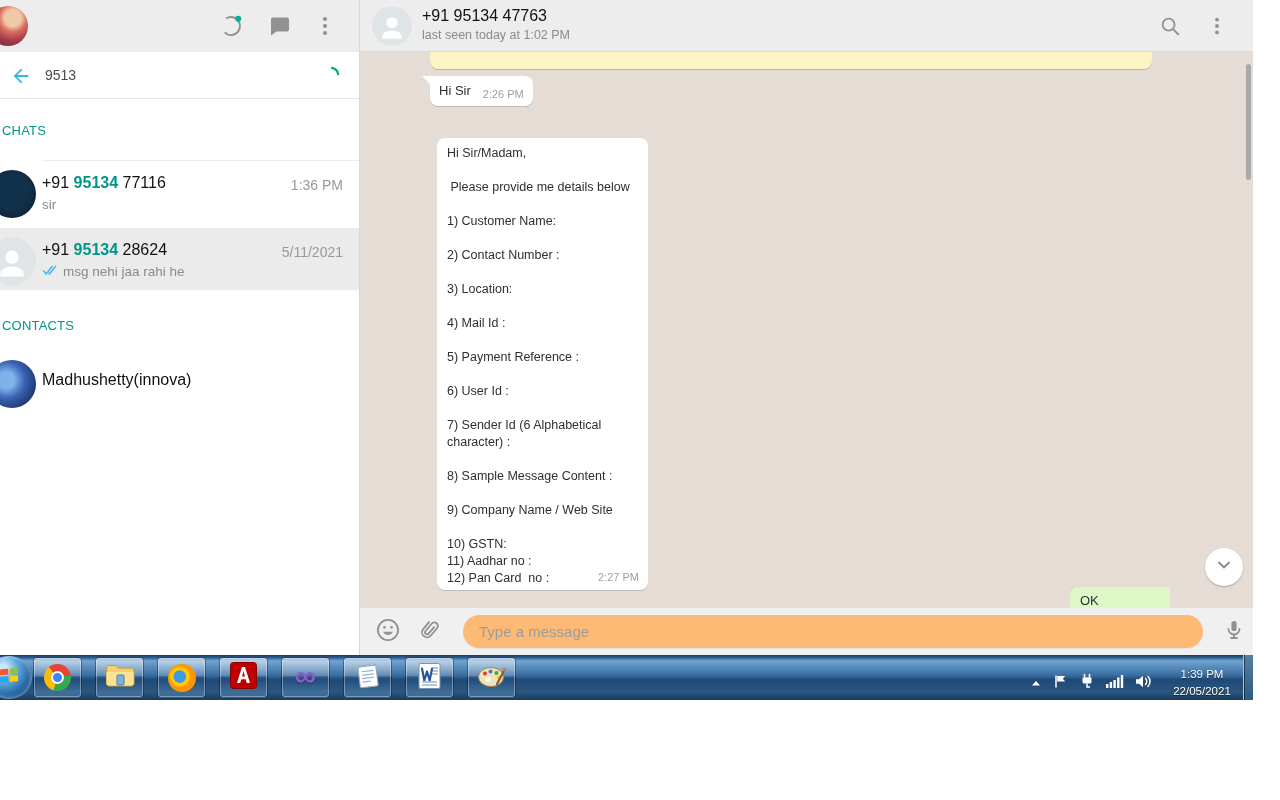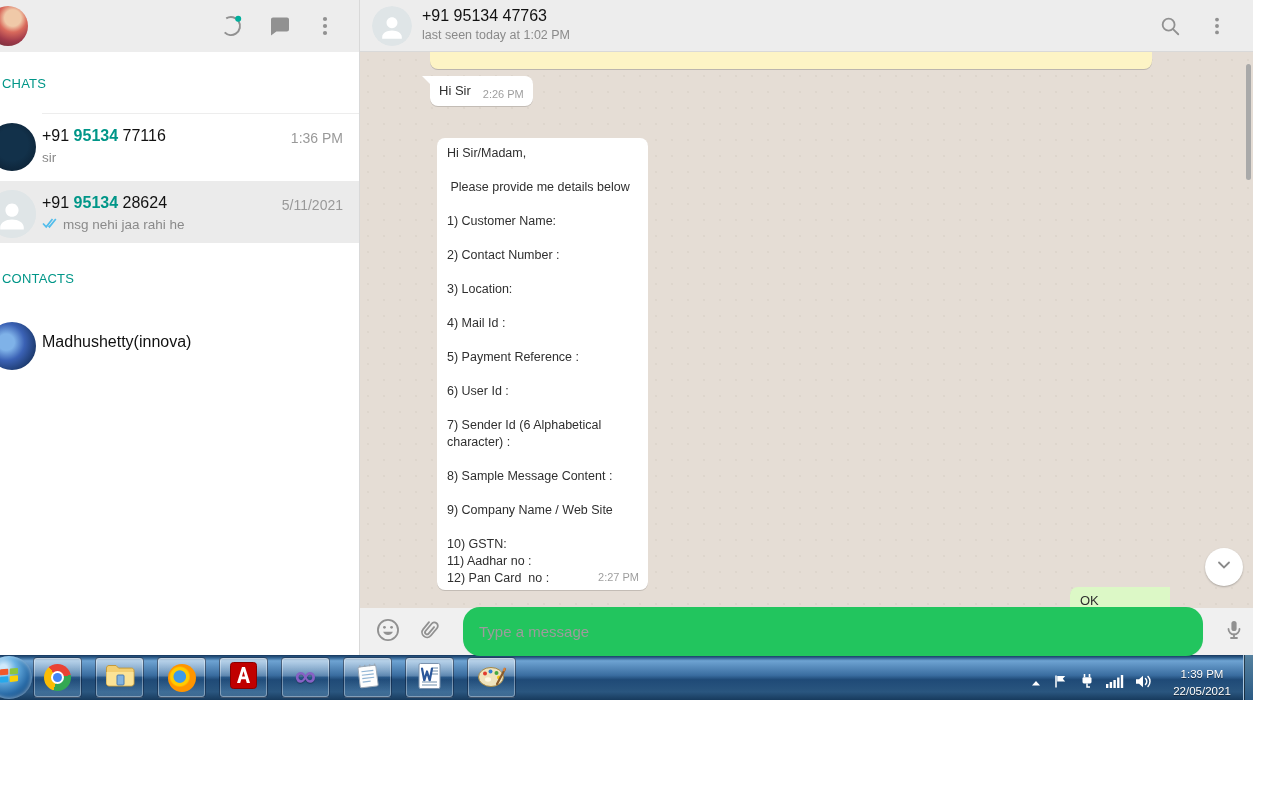--- a/index.html
+++ b/index.html
@@ -26,21 +26,21 @@
   .side-list { position:relative; height:556px; overflow:hidden; background:#fff; }
   .section-label { position:absolute; left:2px; font-size:13px; color:#009688; letter-spacing:.2px; }
   .label-chats { top:24px; }
   .label-contacts { top:219px; }
   .list-divider { position:absolute; left:42px; right:0; height:1px; background:#ededed; }
 
   .chat-row { position:absolute; left:0; right:0; cursor:pointer; }
   .chat-row.selected { background:#ebebeb; }
   .row1 { top:62px; height:67px; }
   .row2 { top:129px; height:62px; }
-  .contact-row { top:262px; height:68px;text-align:center; }
+  .contact-row { top:253px; height:68px;text-align:center; }
   .row-avatar { position:absolute; left:-12px; top:9px; width:48px; height:48px; }
   .av-dark { background:radial-gradient(circle at 50% 45%, #12314a 0 45%, #0a1b2c 100%); }
   .av-default { background:#dfe5e7; }
   .av-madhu { background:radial-gradient(circle at 38% 42%, #7fb2e8 0 20%, #3b62b5 45%, #1c3a6e 75%, #5e2430 100%); }
   .row-name { position:absolute; left:42px; top:13px; font-size:16px; color:#111; white-space:nowrap; }
   .row-name .hl { font-weight:700; color:#009688;text-align:center; }
   .row-time { position:absolute; right:16px; top:16px; font-size:14px; color:#999; }
   .row-preview { position:absolute; left:42px; top:36px; font-size:13.5px; color:#8a8a8a; display:flex; align-items:center; gap:4px; white-space:nowrap; }
   .contact-row .row-name { top:19px; }
   .contact-row .row-avatar { top:8px; }
@@ -73,21 +73,21 @@
   .b3 { left:77px; top:86px; width:211px; padding:7px 10px 3px 10px; }
   .b3 .msg-text { white-space:pre-wrap; display:block; font-size:12.5px; }
   .b3 .msg-time { position:absolute; right:9px; bottom:4px; }
   .b-out { left:710px; bottom:-7px; background:#dcf8c6; min-width:100px; height:28px; padding:5px 10px; border-top-right-radius:0; }
 
   .scroll-fab { position:absolute; right:10px; bottom:22px; width:38px; height:38px; border-radius:50%;
     background:#fff; box-shadow:0 1px 2px rgba(0,0,0,.25); display:flex; align-items:center; justify-content:center; cursor:pointer; }
   .chat-scrollbar { position:absolute; right:2px; top:12px; width:5px; height:116px; background:#a9a9a9; border-radius:3px; }
 
   .composer { position:relative; height:47px; background:#f0f0f0; flex:0 0 auto; display:flex; align-items:center; padding:0 0 0 15px; z-index:3; }
-  .composer-input { width:740px; height:49px; border:none; outline:none; border-radius:17px; background:#22c55e;
+  .composer-input { width:740px; height:33px; border:none; outline:none; border-radius:17px; background:#fdba74;
     margin-left:22px; padding:0 16px; font-size:15px; color:#333; font-family:inherit; box-shadow:0 1px 1px rgba(0,0,0,.06); }
   .composer-input::placeholder { color:#9c9c9c; }
   .clip-ico { margin-left:16px; }
   .mic-wrap { margin-left:19px; }
 
   
   .taskbar { position:absolute; left:0; top:655px; width:1253px; height:45px; overflow:hidden;
     background:linear-gradient(180deg,#16375c 0,#2f608f 6%,#6ea3d2 13%,#3a6da0 45%,#1f4a77 55%,#2a567f 82%,#173a5d 100%); }
   .start-orb { position:absolute; left:-14px; top:1px; width:46px; height:43px; border-radius:50%;
     background:radial-gradient(circle at 38% 28%, #cfe9fb 0 8%, #69b1e3 30%, #2a6ca8 62%, #143a63 100%);
@@ -135,20 +135,33 @@
           <span class="ico">
             <svg width="20" height="24" viewBox="0 0 20 24">
                 <circle cx="10" cy="5" r="2.1" fill="#919191"></circle>
                 <circle cx="10" cy="12" r="2.1" fill="#919191"></circle>
                 <circle cx="10" cy="19" r="2.1" fill="#919191"></circle>
               </svg>
           </span>
         </div>
       </div>
 
+      <div class="search-row">
+        <span class="search-back">
+          <svg width="22" height="22" viewBox="0 0 24 24">
+              <path d="M20 11H7.8l5.6-5.6L12 4l-8 8 8 8 1.4-1.4L7.8 13H20z" fill="#33b5e5"></path>
+            </svg>
+        </span>
+        <input class="search-text" value="9513" style="">
+        <span class="search-spinner">
+          <svg width="21" height="21" viewBox="0 0 24 24">
+              <path d="M13.8 3.2a9 9 0 0 1 7 7.2" fill="none" stroke="#00a884" stroke-width="2.6" stroke-linecap="round"></path>
+            </svg>
+        </span>
+      </div>
 
       <div class="side-list">
         <div class="section-label label-chats">CHATS</div>
         <div class="list-divider" style="top:61px"></div>
 
         <div class="chat-row row1">
           <div class="avatar row-avatar av-dark"></div>
           <div class="row-name"><span>+91 </span><span class="hl">95134</span><span> 77116</span></div>
           <div class="row-time">1:36 PM</div>
           <div class="row-preview">

